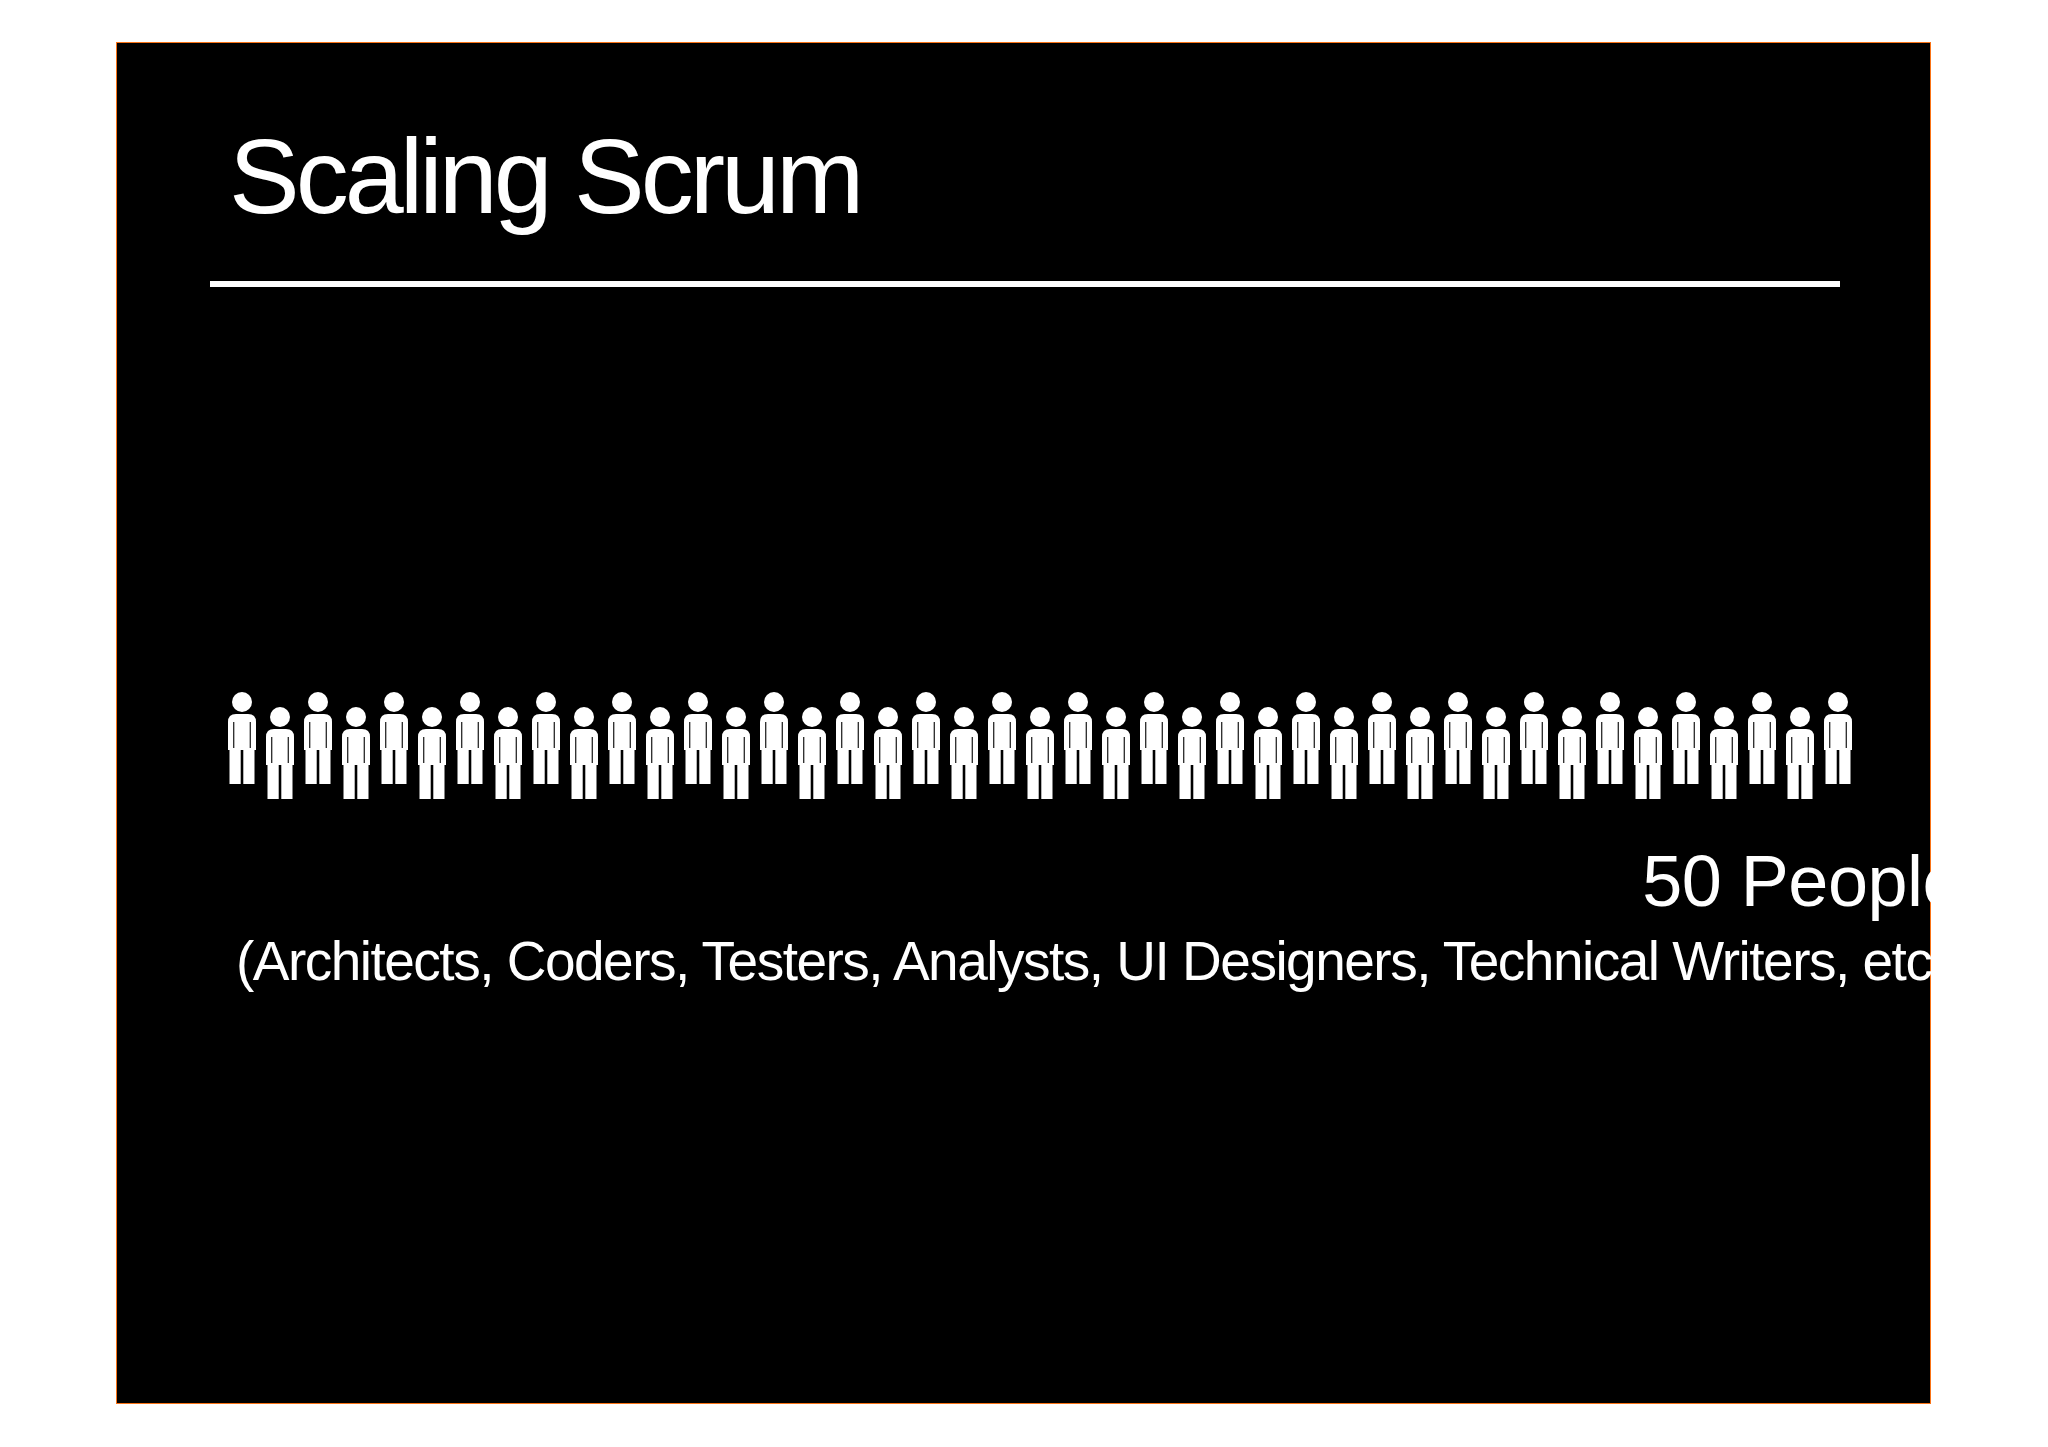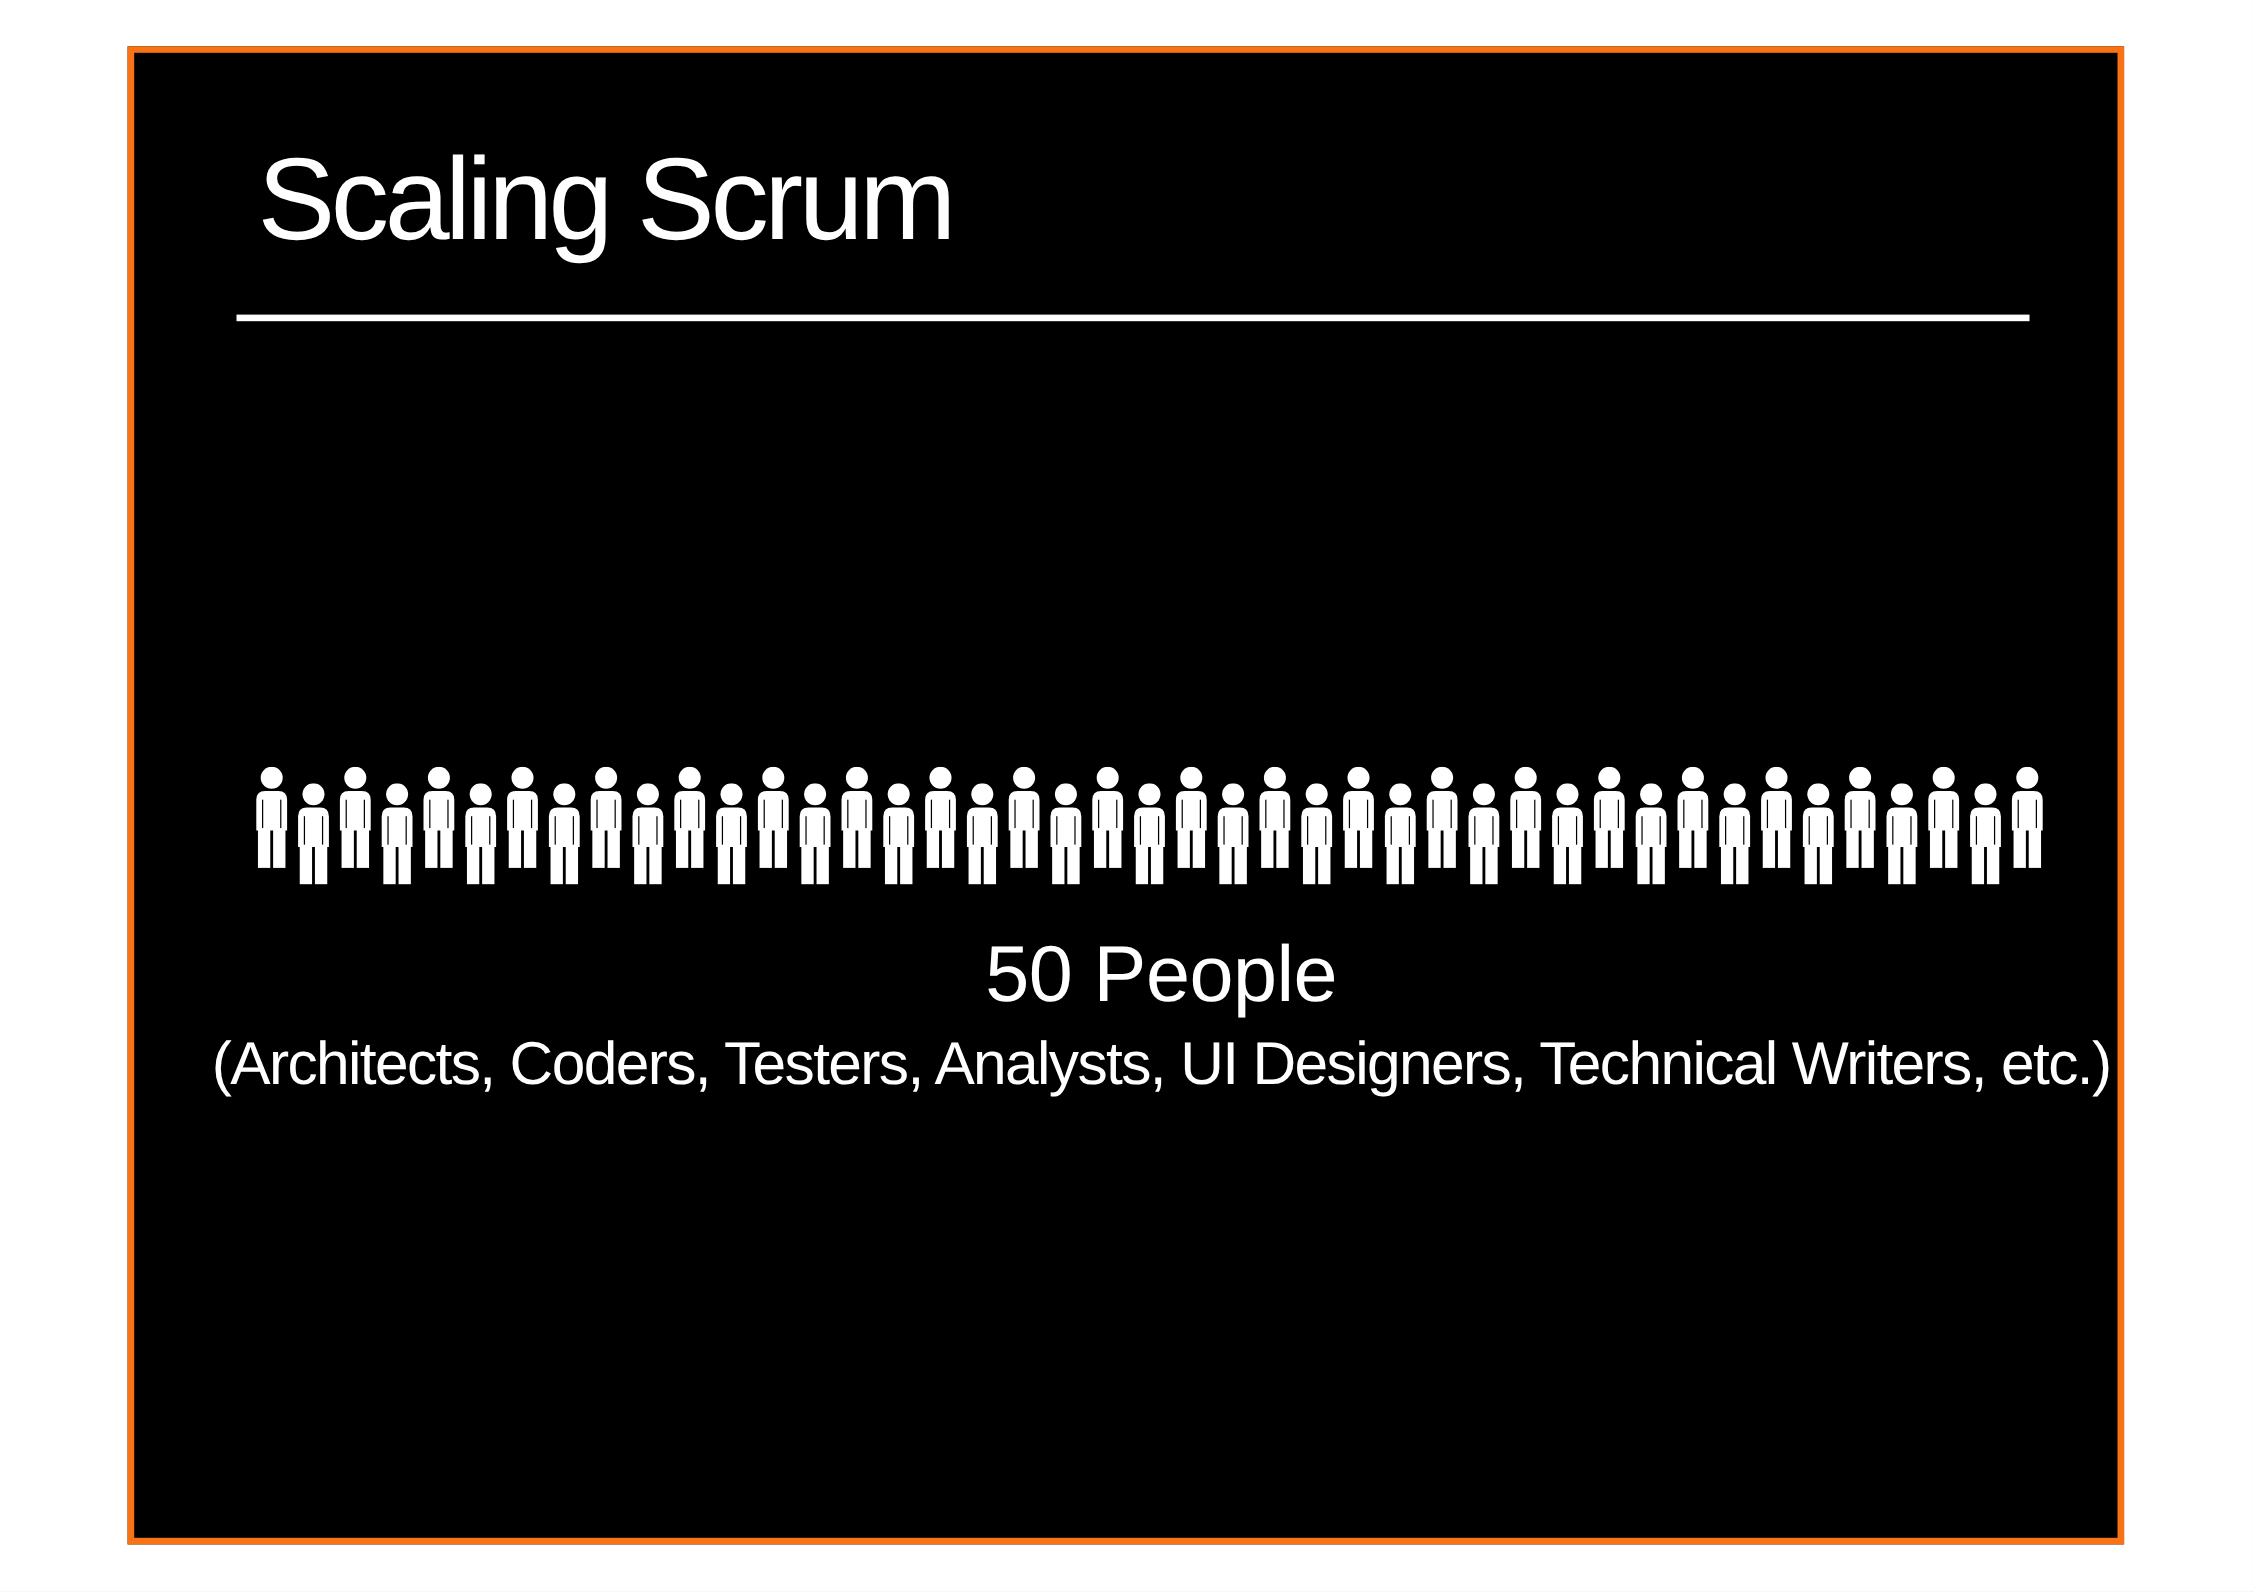--- a/index.html
+++ b/index.html
@@ -13,21 +13,21 @@
     font-family:"Liberation Sans","DejaVu Sans",sans-serif;
     width:2048px;height:1447px;position:relative;overflow:hidden;
   }
   .page{
     position:absolute;left:0;top:0;width:2048px;height:1447px;
     background:var(--page-bg);
   }
   .slide{
     position:absolute;left:116px;top:42px;width:1815px;height:1362px;
     background:var(--slide-bg);
-    border:6px solid #f97316;
+    border:1px solid #f97316;
     color:var(--ink);
   }
   .slide-title{
     position:absolute;left:112px;top:74px;
     font-size:106px;line-height:1.12;font-weight:400;
     letter-spacing:-4px;color:var(--ink);white-space:nowrap;
   }
   .title-divider{
     position:absolute;left:93px;top:238px;width:1630px;height:6px;
     background:var(--ink);
@@ -35,21 +35,21 @@
   .people-row{
     position:absolute;left:110px;top:649px;
     display:flex;align-items:flex-start;gap:8px;
   }
   .person{width:30px;height:92px;flex:0 0 auto;}
   .person:nth-child(even){transform:translateY(15px);}
   .person svg{display:block;width:30px;height:92px;}
   .person svg .fill{fill:var(--ink);}
   .person svg .cut{fill:var(--slide-bg);}
   .caption-line{
-    position:absolute;left:32px;right:-32px;text-align:center;
+    position:absolute;left:32px;right:-32px;text-align:right;
     color:var(--ink);white-space:nowrap;
   }
   .caption-headline{
     top:798px;font-size:72px;line-height:1.12;letter-spacing:-0.5px;
   }
   .caption-detail{
     top:888px;font-size:55px;line-height:1.12;letter-spacing:-1.5px;
   }
 </style>
 </head>

